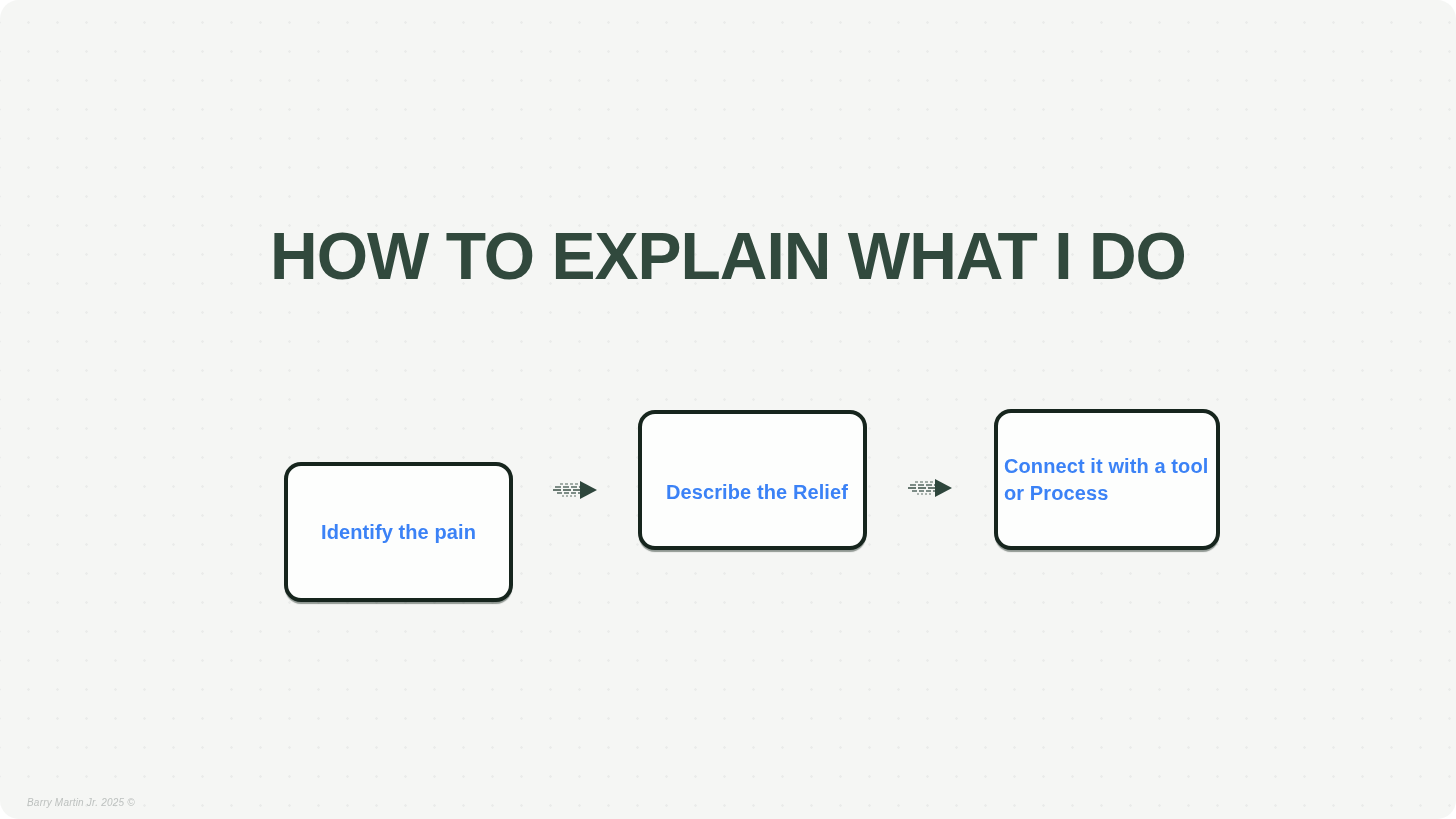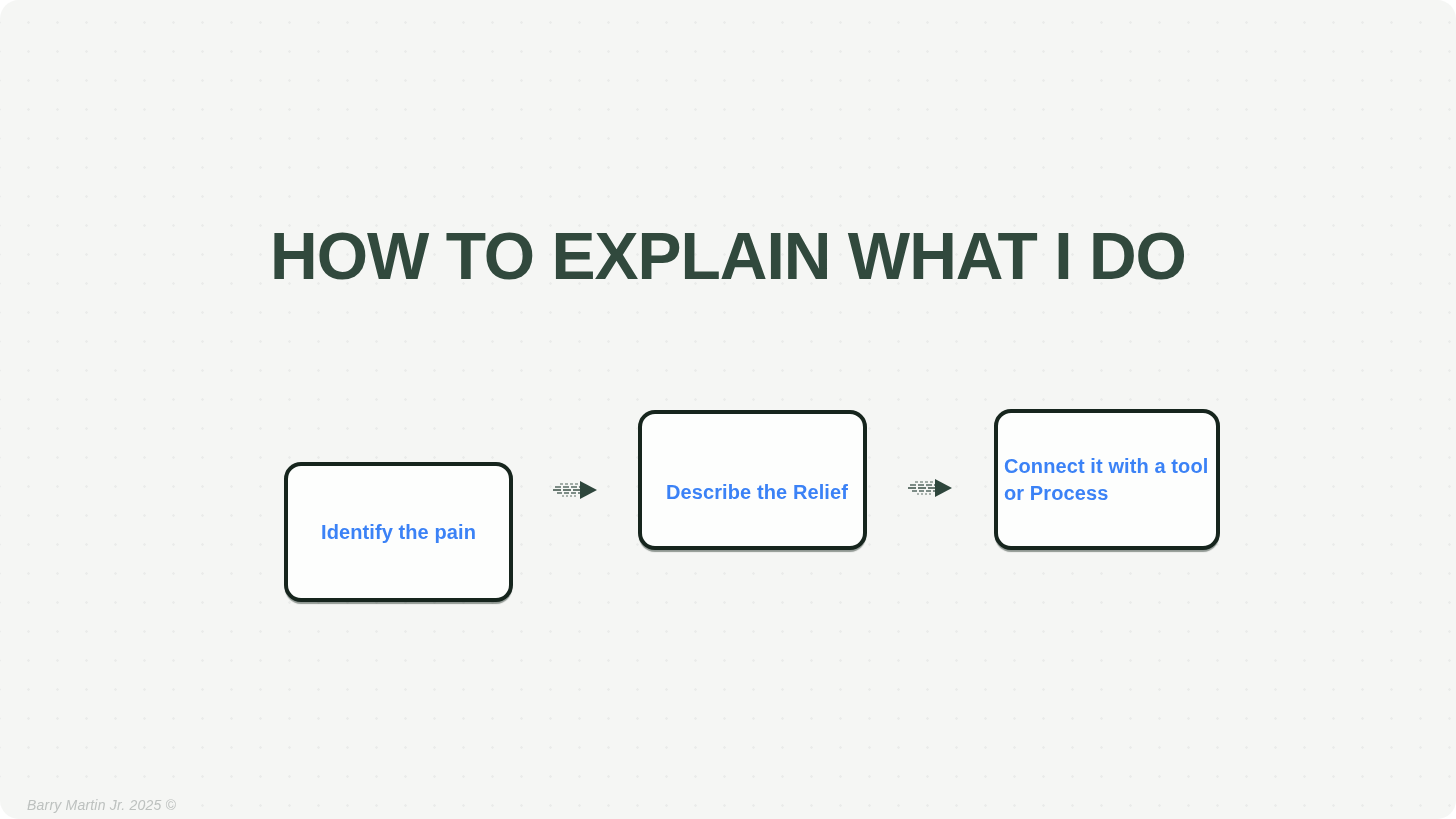--- a/index.html
+++ b/index.html
@@ -59,21 +59,21 @@
     position: absolute;
     width: 48px;
     height: 26px;
   }
   .arrow-1 { left: 551px; top: 477px; }
   .arrow-2 { left: 906px; top: 475px; }
   .credit {
     position: absolute;
     left: 27px;
     top: 797px;
-    font-size: 14px;
+    font-size: 10px;
     font-style: italic;
     color: #bdc1bf;
     letter-spacing: 0.2px;
   }
 </style>
 </head>
 <body>
 
 <div class="slide">
 

